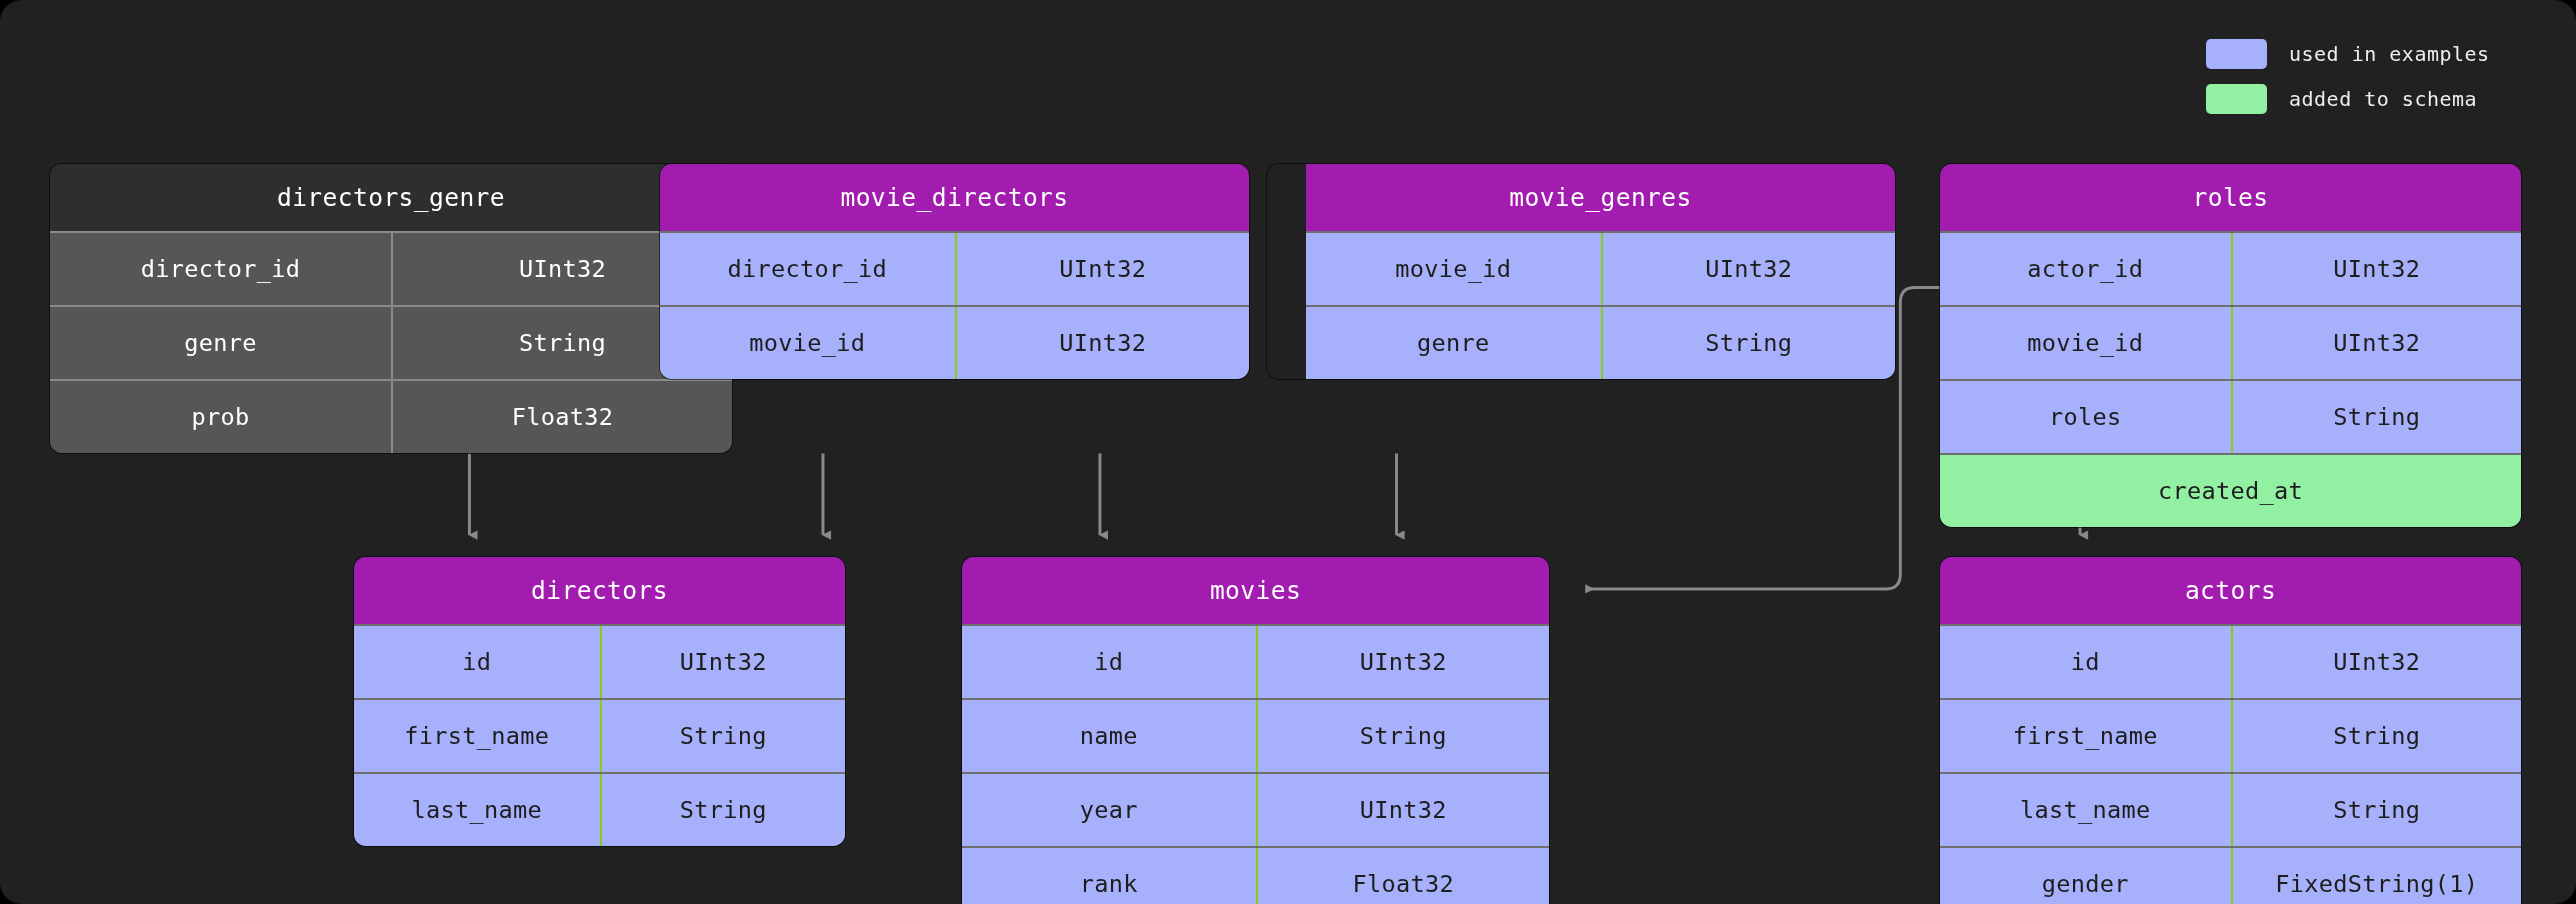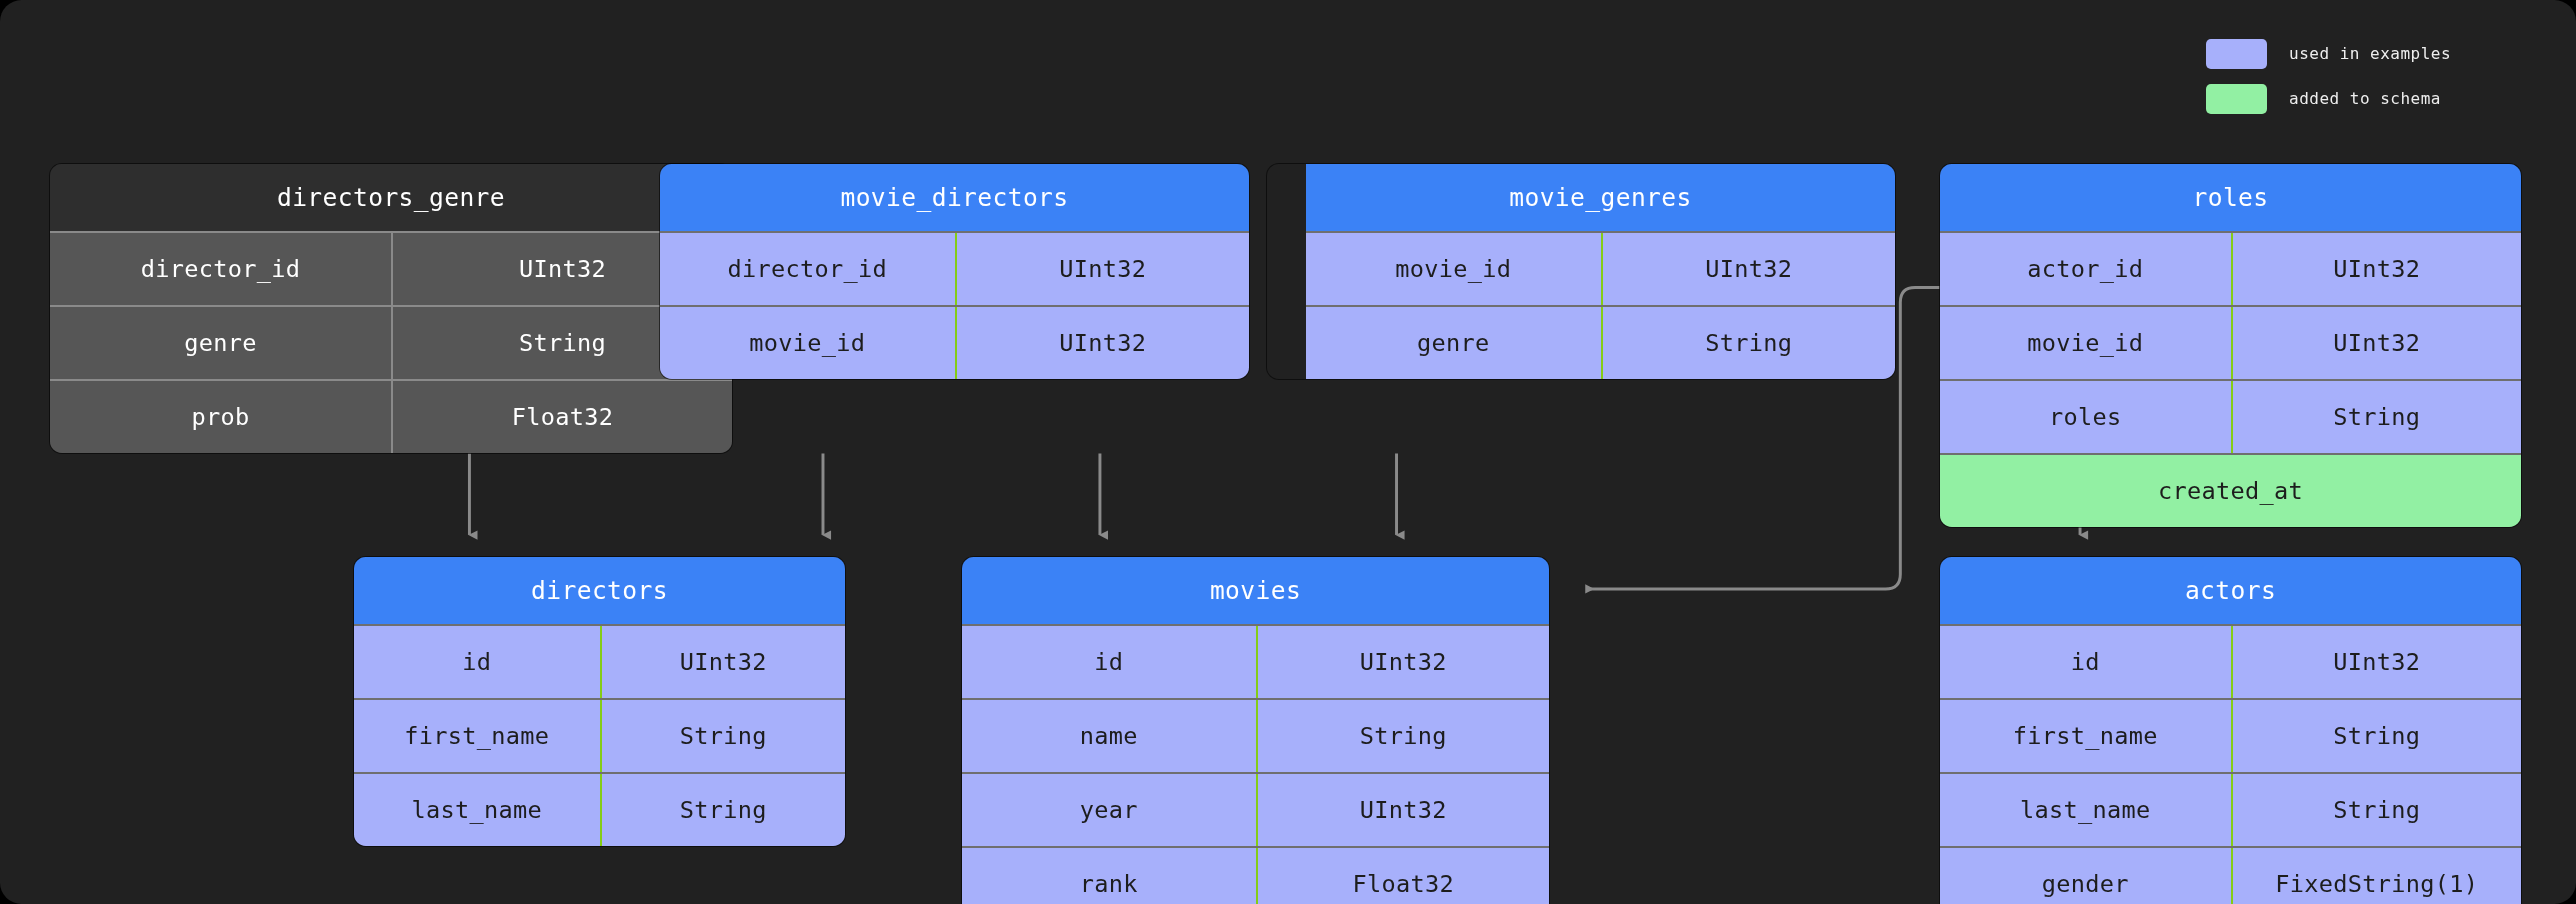--- a/index.html
+++ b/index.html
@@ -40,21 +40,21 @@
     gap: 21.6px;
     justify-content: flex-end;
   }
   .legend-swatch {
     width: 61px;
     height: 29.5px;
     border-radius: 4.9px;
   }
   .legend-label {
     color: #eeeeee;
-    font-size: 16px;
+    font-size: 20px;
     letter-spacing: 0.5px;
     white-space: nowrap;
     min-width: 232px;
   }
 
   
   #connectors {
     position: absolute;
     left: 0;
     top: 0;
@@ -95,21 +95,21 @@
     letter-spacing: 0.3px;
     box-sizing: border-box;
   }
   .cell-name { flex: 1 1 50%; }
   .cell-type {
     flex: 1 1 50%;
     border-left: 2px solid #84cc16;
   }
 
   
-  .theme-blue .table-title { background: #3b82f6; }
+  .theme-blue .table-title { background: #a21caf; }
   .theme-blue .table-row   { background: #a7b0fb; }
   .theme-blue .cell        { color: #1d1d1d; }
 
   
   .theme-gray .table-title { background: #2e2e2e; }
   .theme-gray .table-row   { background: #565656; }
   .theme-gray .cell        { color: #ffffff; }
   .theme-gray .table-row   { border-top-color: #8a8a8a; }
   .theme-gray .cell-type   { border-left-color: #8a8a8a; }
 

